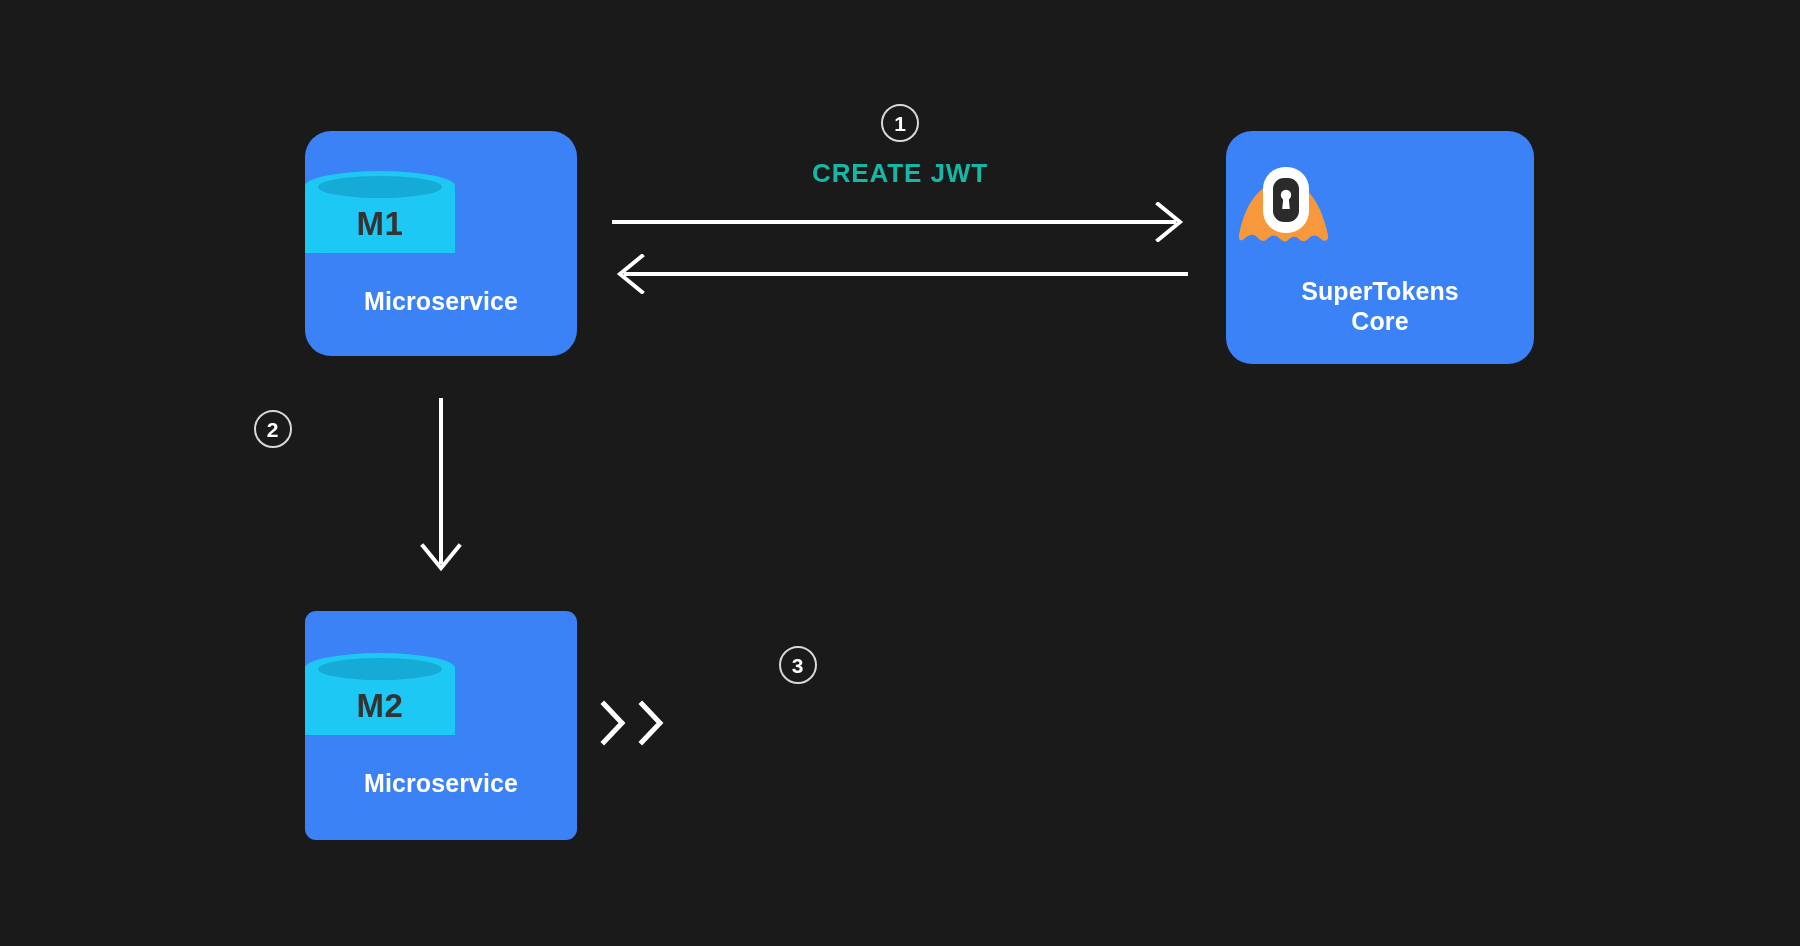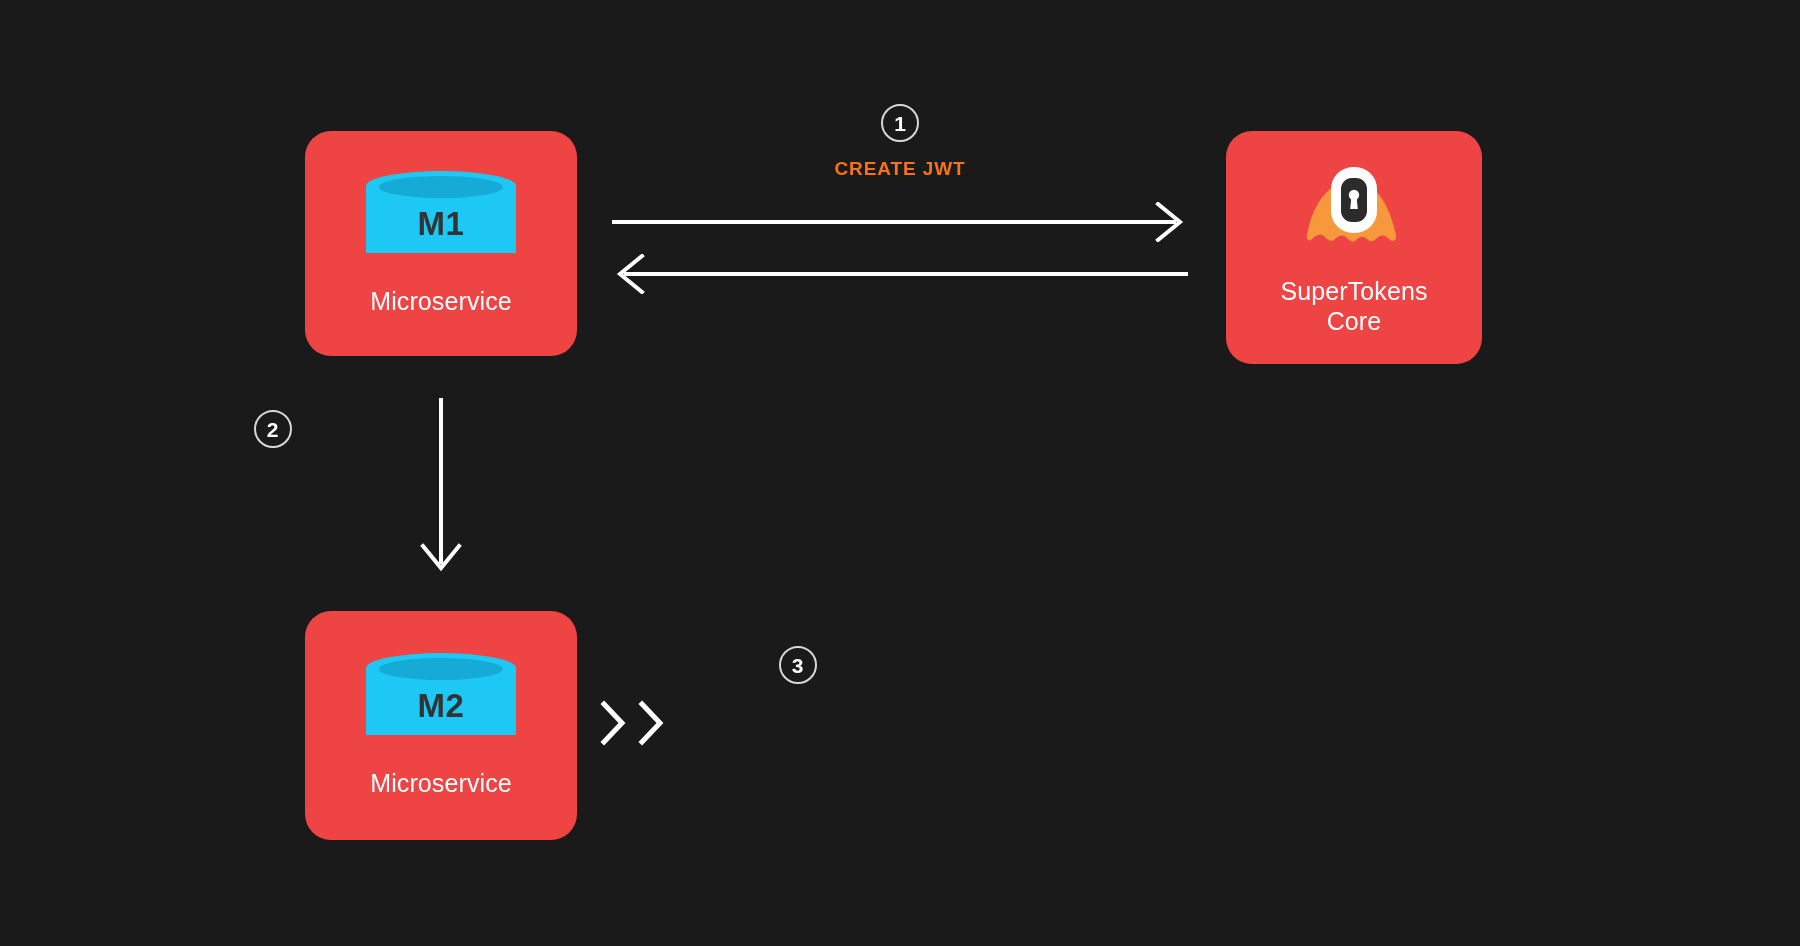--- a/index.html
+++ b/index.html
@@ -13,32 +13,31 @@
     height: 946px;
     background: #1a1a1a;
     overflow: hidden;
     font-family: "Liberation Sans", sans-serif;
     -webkit-font-smoothing: antialiased;
   }
 
   
   .node-card {
     position: absolute;
-    background: #ef4444;
+    background: #3b82f6;
     border-radius: 26px;
     display: flex;
     flex-direction: column;
-    align-items: center;
     justify-content: center;
     box-sizing: border-box;
   }
   .node-label {
     color: #ffffff;
     font-size: 25px;
-    font-weight: 400;
+    font-weight: 700;
     letter-spacing: 0.1px;
     text-align: center;
     line-height: 1.18;
     white-space: pre-line;
   }
 
   
   .cyl {
     position: relative;
     width: 150px;
@@ -115,22 +114,22 @@
     font-size: 21px;
     font-weight: 600;
     display: flex;
     align-items: center;
     justify-content: center;
     box-sizing: border-box;
     line-height: 1;
   }
   .step-text {
     margin-top: 15px;
-    color: #f97316;
-    font-size: 19px;
+    color: #14b8a6;
+    font-size: 26px;
     font-weight: 700;
     letter-spacing: 0.9px;
     text-align: right;
     line-height: 1.26;
     white-space: pre-line;
   }
 
   
   .connector { position: absolute; }
   .chevrons {
@@ -149,32 +148,32 @@
     <div class="cyl">
       <div class="cyl-body"></div>
       <div class="cyl-bottom"></div>
       <div class="cyl-top"></div>
       <div class="cyl-top-inner"></div>
       <div class="cyl-text">M1</div>
     </div>
     <div class="node-label">Microservice</div>
   </div>
 
-  <div class="node-card" style="left:305px; top:611px; width:272px; height:229px;">
+  <div class="node-card" style="left:305px; top:611px; width:272px; height:229px;border-radius:11px;">
     <div class="cyl">
       <div class="cyl-body"></div>
       <div class="cyl-bottom"></div>
       <div class="cyl-top"></div>
       <div class="cyl-top-inner"></div>
       <div class="cyl-text">M2</div>
     </div>
     <div class="node-label">Microservice</div>
   </div>
 
-  <div class="node-card" style="left:1226px; top:131px; width:256px; height:233px;">
+  <div class="node-card" style="left:1226px; top:131px; width:308px; height:233px;">
     <svg class="st-logo" viewBox="0 0 120 96">
 
       <path d="M36 30 C22 42 16 60 13 76 C12 81 15 83 18 80
                C22 76 27 74 31 78 C34 81 37 84 41 80
                C45 76 49 75 53 79 C56 82 59 84 62 81
                C65 78 69 76 73 80 C77 84 80 82 83 79
                C87 75 91 76 95 80 C99 84 103 81 102 76
                C98 58 92 42 80 30 Z" fill="#f8983c"></path>
 
       <rect x="37" y="8" width="46" height="66" rx="22" ry="22" fill="#ffffff"></rect>

